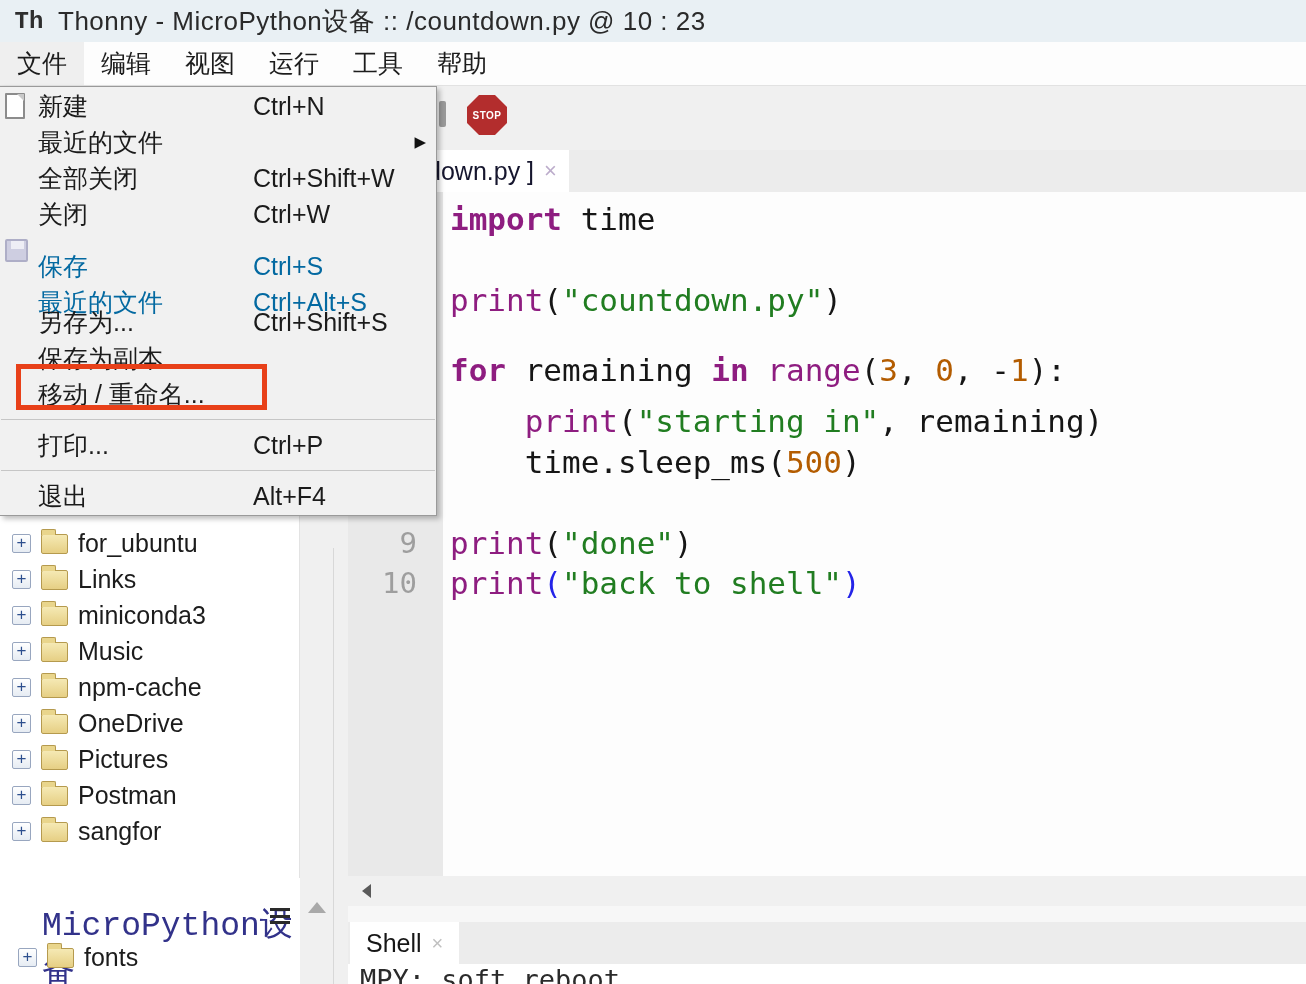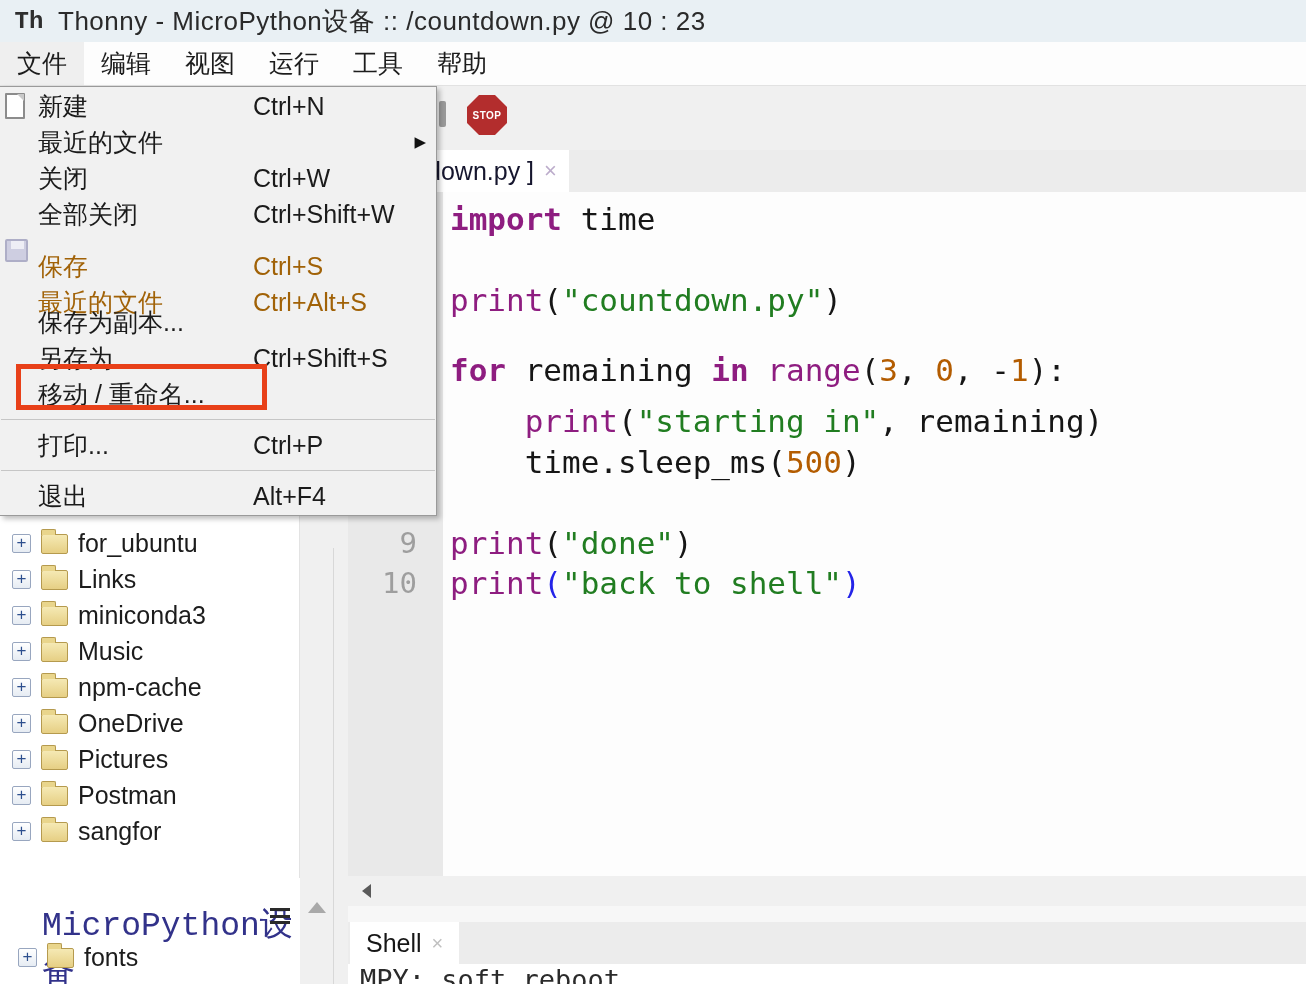--- a/index.html
+++ b/index.html
@@ -79,21 +79,21 @@
   .hamburger div { width:20px; height:3px; background:#2a2a2a; margin-bottom:3.5px; }
   .device-rows { position:absolute; left:0; top:48px; width:294px; }
   .tri-up { position:absolute; left:308px; top:902px; width:0; height:0;
     border-left:9px solid transparent; border-right:9px solid transparent; border-bottom:11px solid #a9a9a9; }
   
   .dropdown { position:absolute; left:0; top:86px; width:437px; background:#f1f1f1;
     border:1px solid #9a9a9a; border-left:none; box-shadow:3px 3px 5px rgba(0,0,0,0.25); z-index:50; padding:1px 0; }
   .mi { position:relative; height:36px; display:flex; align-items:center; }
   .mi .mi-label { position:absolute; left:38px; font-size:25px; color:#1b1b1b; white-space:pre; }
   .mi .mi-key { position:absolute; left:253px; font-size:25px; color:#1b1b1b; }
-  .mi.disabled .mi-label, .mi.disabled .mi-key { color:#a16207;margin-top:33px; }
+  .mi.disabled .mi-label, .mi.disabled .mi-key { color:#0369a1;margin-top:33px; }
   .mi .mi-arrow { position:absolute; right:10px; font-size:15px; color:#111; }
   .menu-sep { height:1px; background:#c6c6c6; margin:7px 1px; }
   .mi-icon { position:absolute; left:5px; top:5px; }
   .ic-new { width:20px; height:26px; background:#ffffff; border:2px solid #8c8c8c; border-radius:1px; position:relative; }
   .ic-new::after { content:""; position:absolute; right:-1px; top:-1px;
     border-left:7px solid transparent; border-top:7px solid #c9c9c9; }
   .ic-open { width:30px; height:22px; position:relative; top:3px; }
   .ic-open::before { content:""; position:absolute; left:2px; top:0; width:24px; height:20px;
     background:#f6e8ae; border:1px solid #b89b44; border-radius:2px; }
   .ic-open::after { content:""; position:absolute; left:0px; top:7px; width:28px; height:13px;
@@ -250,46 +250,46 @@
           <div class="ic-new"></div>
         </div>
         <div class="mi-label">新建</div>
         <div class="mi-key">Ctrl+N</div>
       </div>
       <div class="mi">
         <div class="mi-label">最近的文件</div>
         <div class="mi-arrow">▶</div>
       </div>
       <div class="mi">
+        <div class="mi-label">全部关闭</div>
+        <div class="mi-key">Ctrl+Shift+W</div>
+      </div>
+      <div class="mi">
         <div class="mi-label">关闭</div>
         <div class="mi-key">Ctrl+W</div>
-      </div>
-      <div class="mi">
-        <div class="mi-label">全部关闭</div>
-        <div class="mi-key">Ctrl+Shift+W</div>
       </div>
       <div class="mi disabled">
         <div class="mi-icon">
           <div class="ic-save"></div>
         </div>
         <div class="mi-label">保存</div>
         <div class="mi-key">Ctrl+S</div>
       </div>
       <div class="mi disabled">
         <div class="mi-label">最近的文件</div>
         <div class="mi-key">Ctrl+Alt+S</div>
       </div>
       <div class="mi">
-        <div class="mi-label">保存为副本...</div>
-      </div>
-      <div class="mi">
         <div class="mi-label">另存为...</div>
         <div class="mi-key">Ctrl+Shift+S</div>
       </div>
       <div class="mi">
+        <div class="mi-label">保存为副本...</div>
+      </div>
+      <div class="mi">
         <div class="mi-label">移动 / 重命名...</div>
       </div>
       <div class="menu-sep"></div>
       <div class="mi">
         <div class="mi-label">打印...</div>
         <div class="mi-key">Ctrl+P</div>
       </div>
       <div class="menu-sep"></div>
       <div class="mi">
         <div class="mi-label">退出</div>

